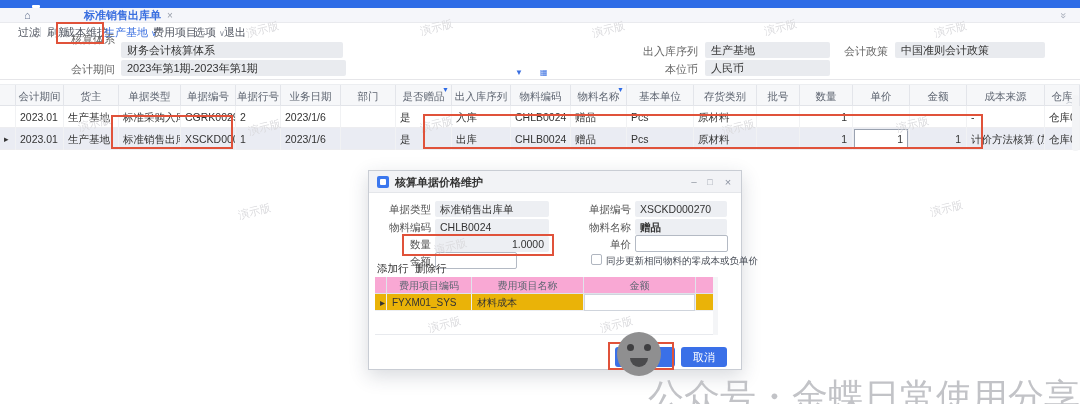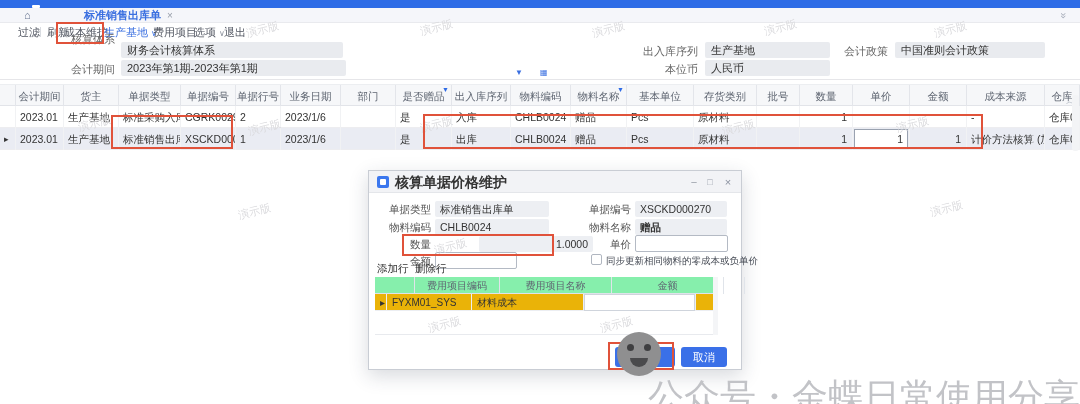--- a/index.html
+++ b/index.html
@@ -51,34 +51,34 @@
   .scrollup{position:absolute;left:1066px;top:96px;color:#aab0ba;font-size:8px;}
   .vtrack{position:absolute;left:1072px;top:95px;width:7px;height:56px;background:#f3f4f6;border-radius:3px;}
   
   .anno{position:absolute;border:2px solid #e0523a;z-index:45;pointer-events:none;}
   
   .dialog{position:absolute;left:368px;top:170px;width:374px;height:200px;background:#fff;border:1px solid #c9cdd4;
     box-shadow:0 6px 18px rgba(40,50,70,.18);z-index:10;}
   .dtitle{position:absolute;left:0;top:0;width:100%;height:22px;background:#f2f3f6;border-bottom:1px solid #e4e6ea;}
   .dicon{position:absolute;left:8px;top:5px;width:12px;height:12px;background:#3b77ee;border-radius:2px;}
   .dicon:after{content:"";position:absolute;left:3px;top:3px;width:6px;height:6px;background:#fff;border-radius:1px;}
-  .dttl{position:absolute;left:26px;top:0;line-height:22px;font-weight:bold;color:#333;font-size:14px;}
+  .dttl{position:absolute;left:26px;top:0;line-height:22px;font-weight:bold;color:#333;font-size:11px;}
   .dwin{position:absolute;top:0;height:22px;line-height:22px;color:#9aa0ab;font-size:11px;text-align:center;width:14px;cursor:pointer;}
   .dmin{right:40px}.dmax{right:24px;font-size:9px}.dcls{right:6px;color:#8b92a0;}
   .dlabel{position:absolute;width:58px;text-align:right;color:#555;font-size:10.5px;line-height:16px;}
   .dbox{position:absolute;height:16px;line-height:16px;background:#edeff3;border-radius:2px;padding:0 5px;font-size:10.5px;color:#333;overflow:hidden;white-space:nowrap;}
-  .dbox.num{text-align:right;margin-left:44px;}
+  .dbox.num{text-align:right;}
   .dbox.bold{font-weight:bold;}
   .ipt{position:absolute;height:17px;background:#fff;border:1px solid #b4bac4;border-radius:2px;font-size:10.5px;padding:0 4px;font-family:inherit;}
   .cb{position:absolute;width:11px;height:11px;background:#fff;border:1px solid #b0b6c0;border-radius:2px;}
   .cbl{position:absolute;font-size:9.5px;color:#454a54;white-space:nowrap;line-height:13px;}
   .rowops{position:absolute;font-size:10.5px;color:#333;cursor:pointer;}
   .subtable{position:absolute;left:6px;top:106px;width:342px;height:58px;border-bottom:1px solid #e8eaee;}
   .sth,.str{position:relative;width:342px;height:17px;white-space:nowrap;font-size:0;}
-  .sth{background:#86efac;border-bottom:1px solid #dfe3ea;padding-left:28px;}
+  .sth{background:#f9a8d4;border-bottom:1px solid #dfe3ea;}
   .str{background:#eab308;border-bottom:1px solid #eceef2;}
   .sc{position:relative;display:inline-block;height:17px;line-height:17px;font-size:10px;vertical-align:top;overflow:hidden;white-space:nowrap;}
   .sth .sc{color:#5f6672;text-align:center;border-right:1px solid #e0e4ea;}
   .str .sc{color:#333;text-align:left;padding-left:5px;border-right:1px solid #eceef2;}
   .s0{width:12px}.s1{width:85px}.s2{width:112px}.s3{width:112px}.s4{width:21px}
   .scell-input{position:absolute;top:0;left:0;right:0;bottom:0;background:#fff;border:1px solid #cfd4dc;}
   .sub-scroll{position:absolute;right:-1px;top:0;width:5px;height:58px;background:#f4f5f7;}
   .dbtn{position:absolute;top:176px;height:20px;line-height:20px;background:#3a70e8;color:#fff;text-align:center;
     border-radius:3px;font-size:11px;cursor:pointer;}
   .dbtn.ok{left:246px;width:60px;}

